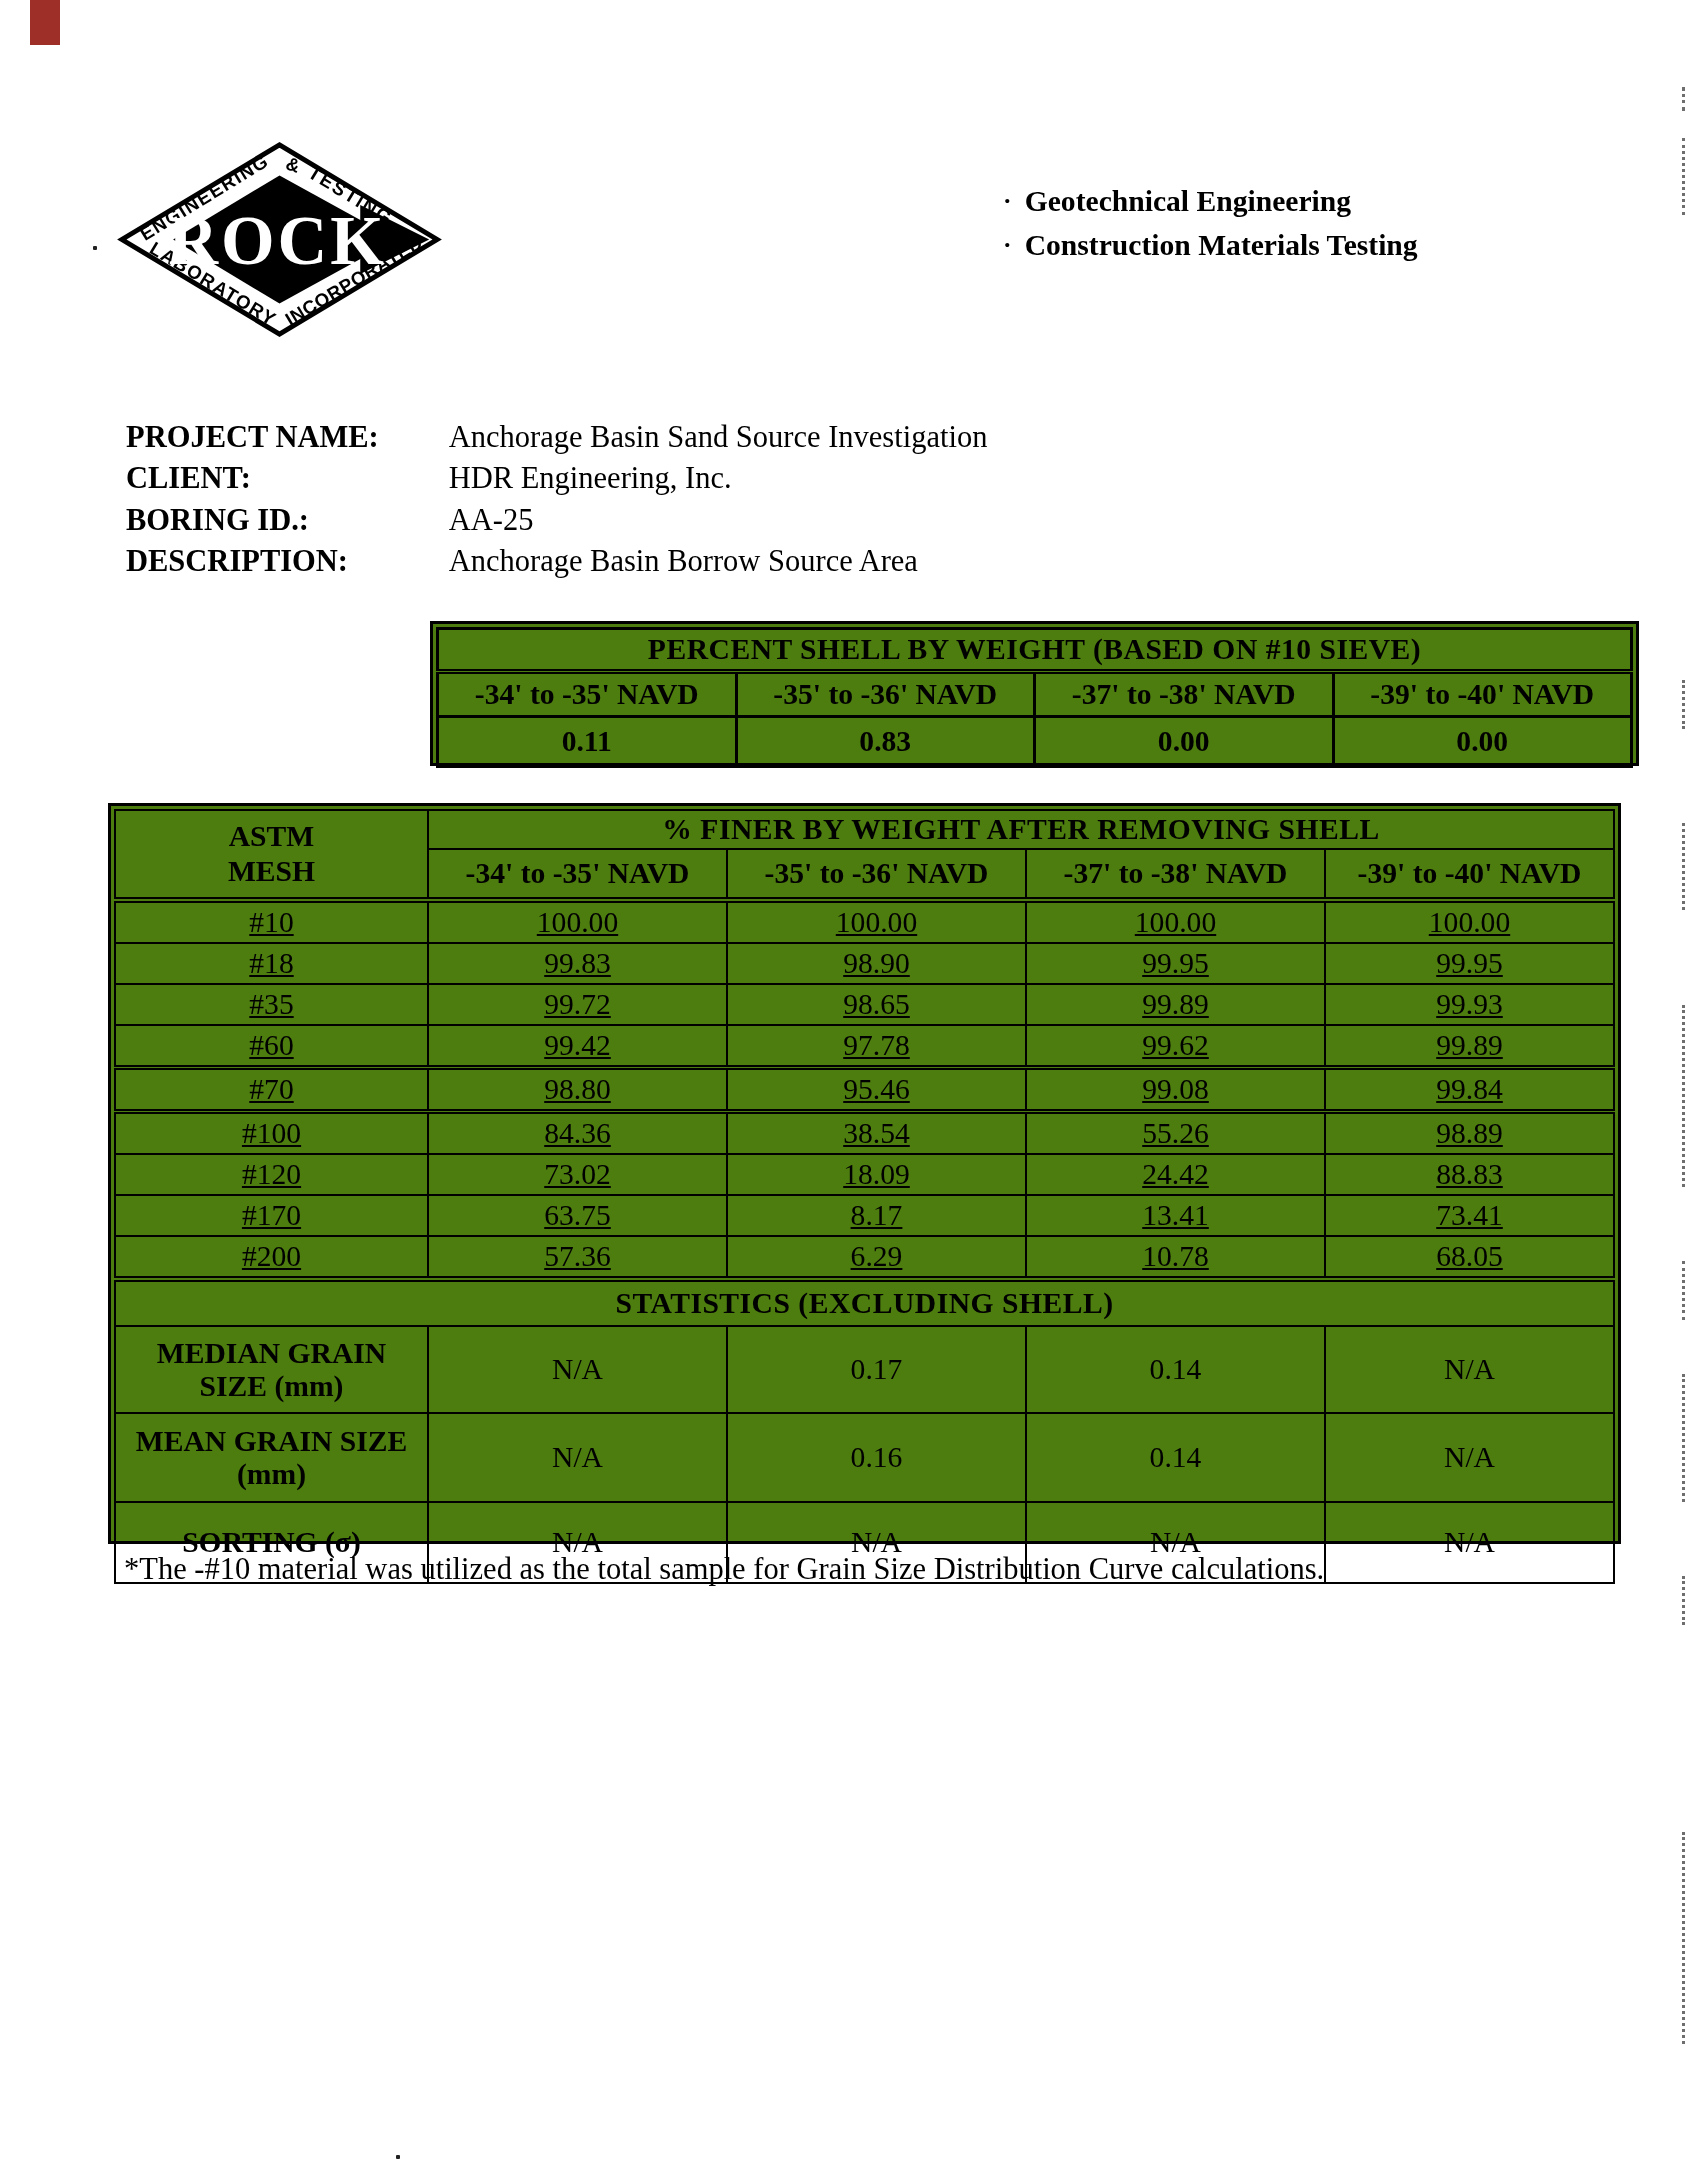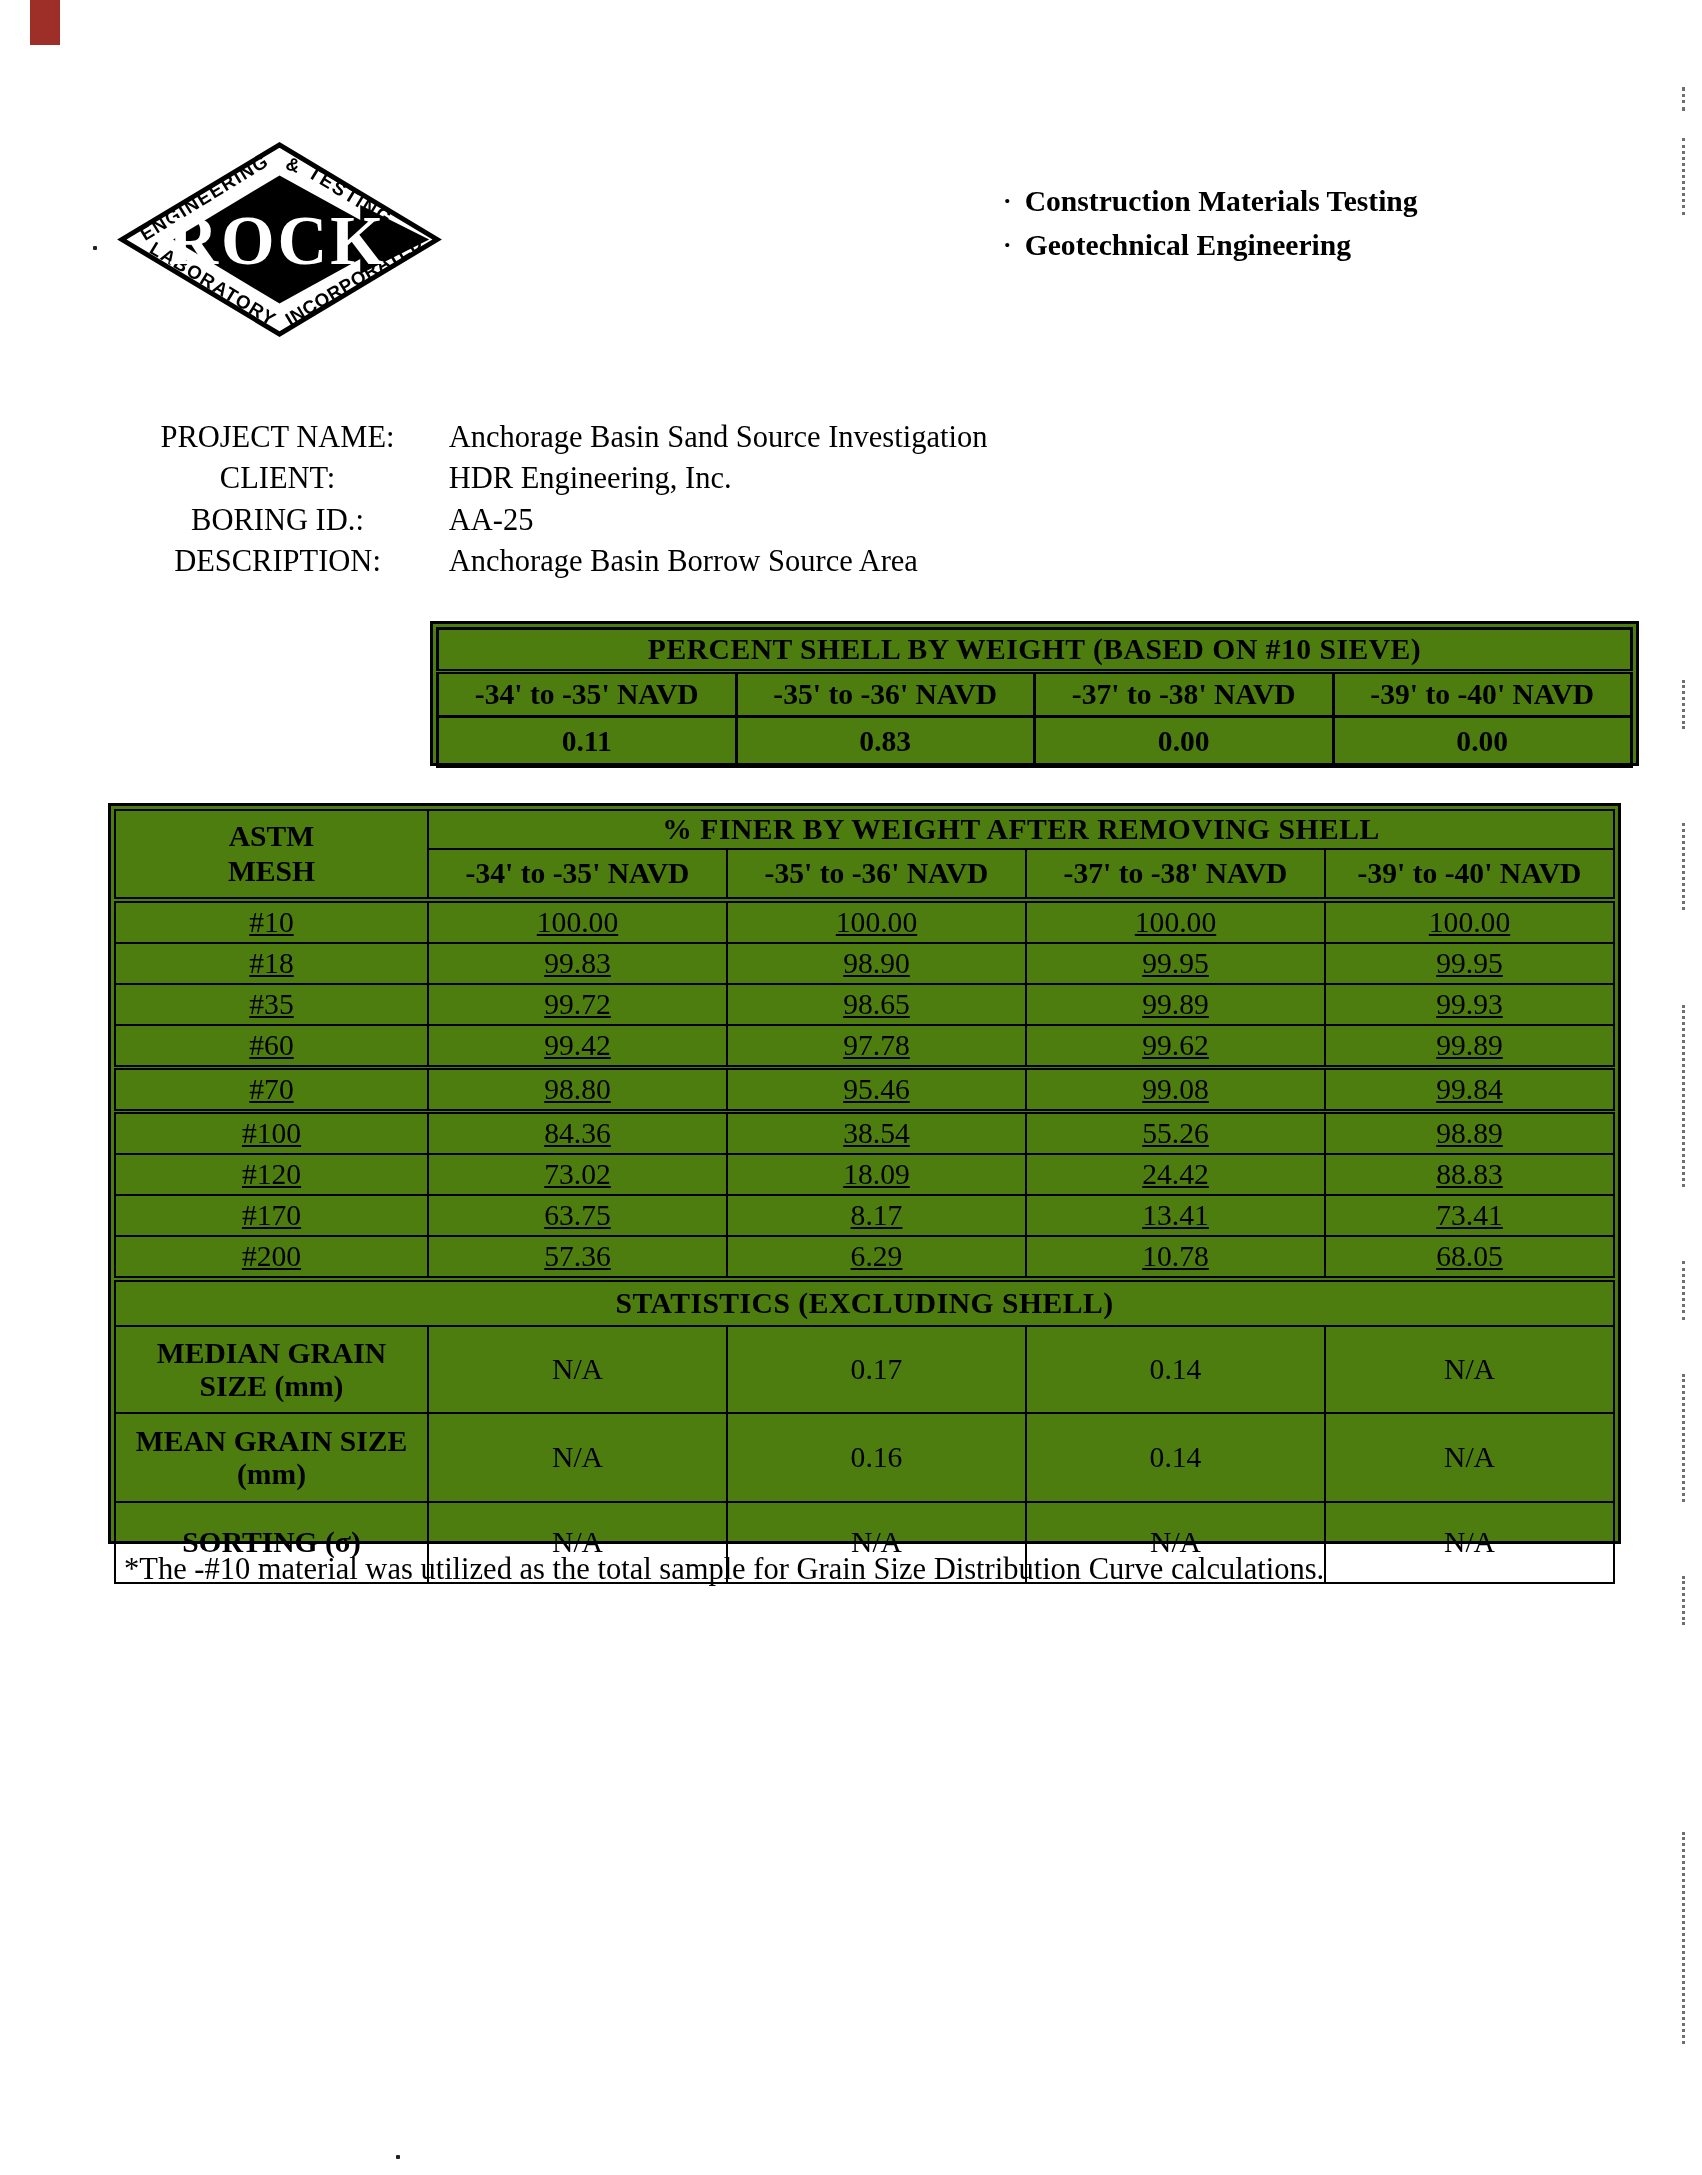--- a/index.html
+++ b/index.html
@@ -14,21 +14,21 @@
 
   
   .logo{position:absolute;left:116px;top:140px;width:327px;height:199px;}
 
   
   .services{position:absolute;left:1003px;top:179px;font-weight:bold;font-size:29.6px;line-height:44px;white-space:nowrap;}
   .services .bullet{display:inline-block;width:21.7px;font-size:25.6px;vertical-align:2px;}
 
   
   .project{position:absolute;left:126px;top:422px;display:grid;grid-template-columns:303px auto;column-gap:19.7px;row-gap:10.8px;font-size:30.5px;line-height:30.5px;white-space:nowrap;}
-  .project .lbl{font-weight:normal;text-align:center;}
+  .project .lbl{font-weight:bold;text-align:left;}
 
   
   .frame{position:absolute;border:3px solid #000;padding:3px;background:#4d7c0f;box-sizing:border-box;}
   .frame table{border-collapse:collapse;table-layout:fixed;width:100%;height:100%;}
   .frame td{border:2px solid #000;text-align:center;vertical-align:middle;font-size:29.6px;padding:0 3.9px;overflow:hidden;}
 
   
   .t1{left:430px;top:621px;width:1209px;height:145px;}
   .t1 td{border-width:3px;}
   .t1 .title{font-weight:bold;height:39px;border-bottom:5.9px double #000;letter-spacing:0.5px;}
@@ -82,24 +82,24 @@
       <textPath href="#p-bl" startOffset="2%">LABORATORY</textPath>
     </text>
     <text font-family="Liberation Sans, sans-serif" font-size="19" font-weight="bold" letter-spacing="0.5" fill="#000">
       <textPath href="#p-br" startOffset="2%">INCORPORATED</textPath>
     </text>
     <text x="164" y="126" text-anchor="middle" font-family="Liberation Serif, serif" font-size="70" font-weight="bold" letter-spacing="3" fill="#ffffff">ROCK</text>
   </svg>
 
   <div class="services">
     <div>
-      <span class="bullet">·</span><span>Construction Materials Testing</span>
+      <span class="bullet">·</span><span>Geotechnical Engineering</span>
     </div>
     <div>
-      <span class="bullet">·</span><span>Geotechnical Engineering</span>
+      <span class="bullet">·</span><span>Construction Materials Testing</span>
     </div>
   </div>
 
   <div class="project">
     <div class="lbl">PROJECT NAME:</div>
     <div>Anchorage Basin Sand Source Investigation</div>
     <div class="lbl">CLIENT:</div>
     <div>HDR Engineering, Inc.</div>
     <div class="lbl">BORING ID.:</div>
     <div>AA-25</div>

